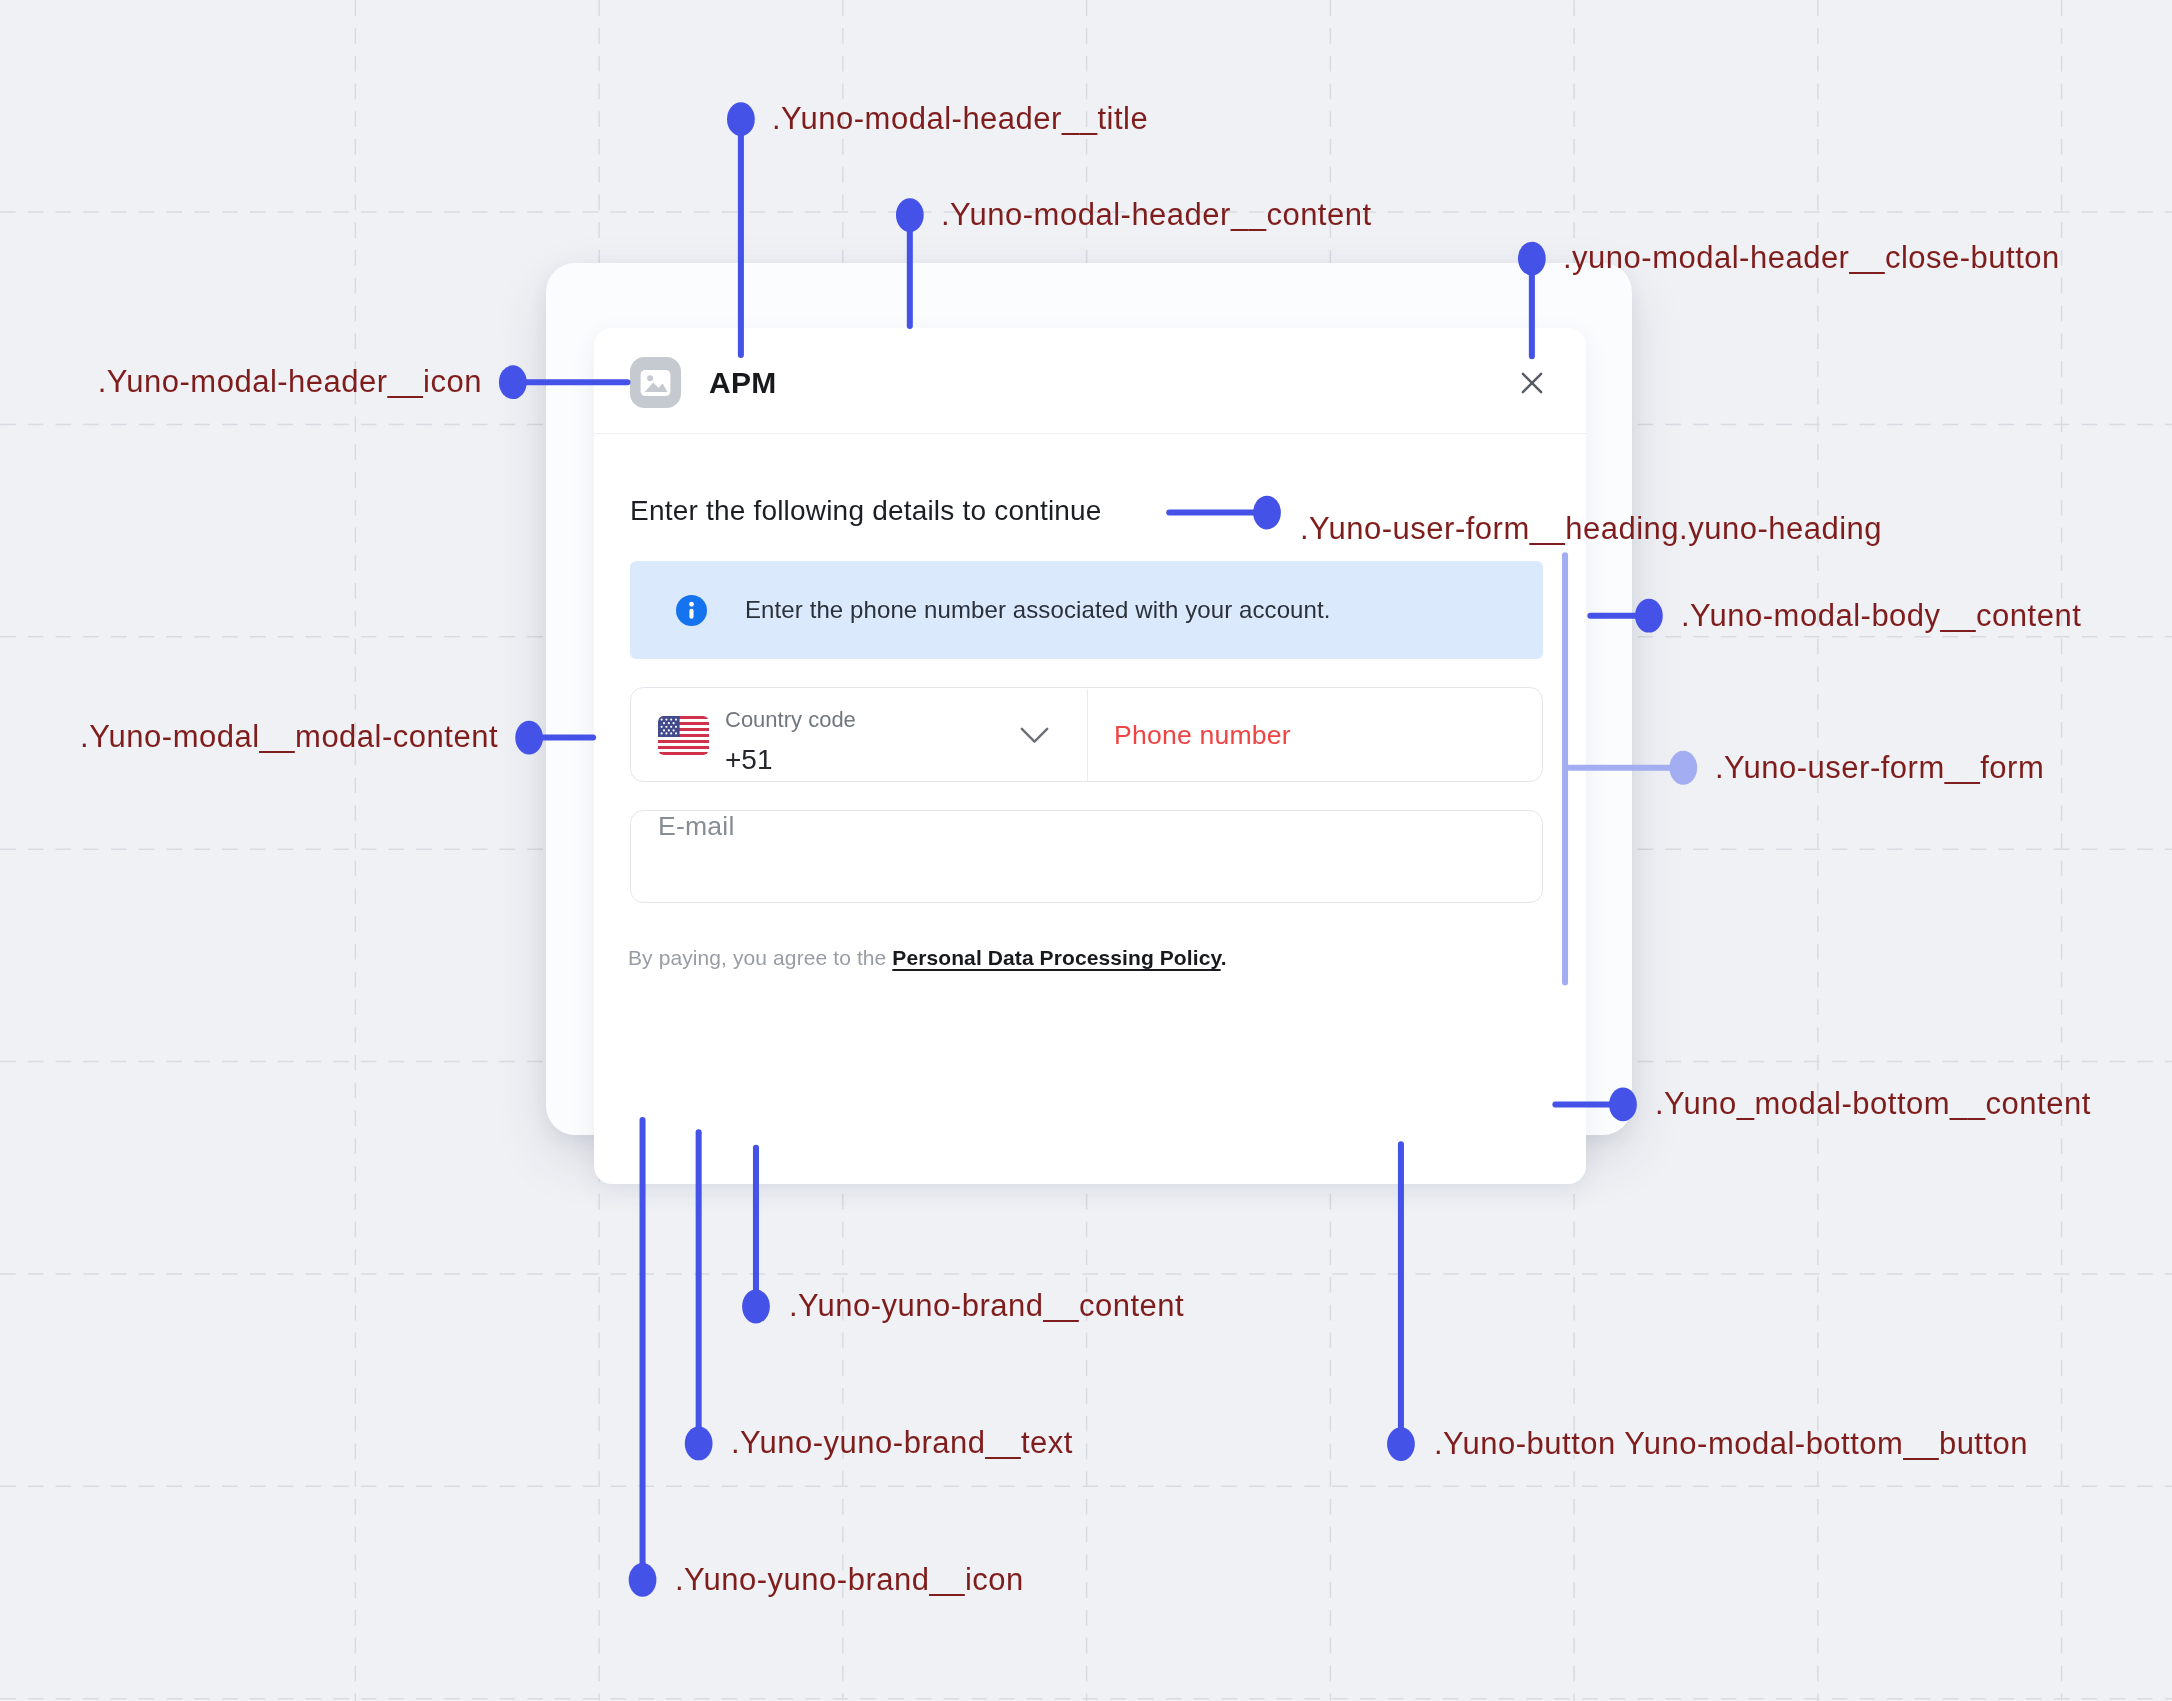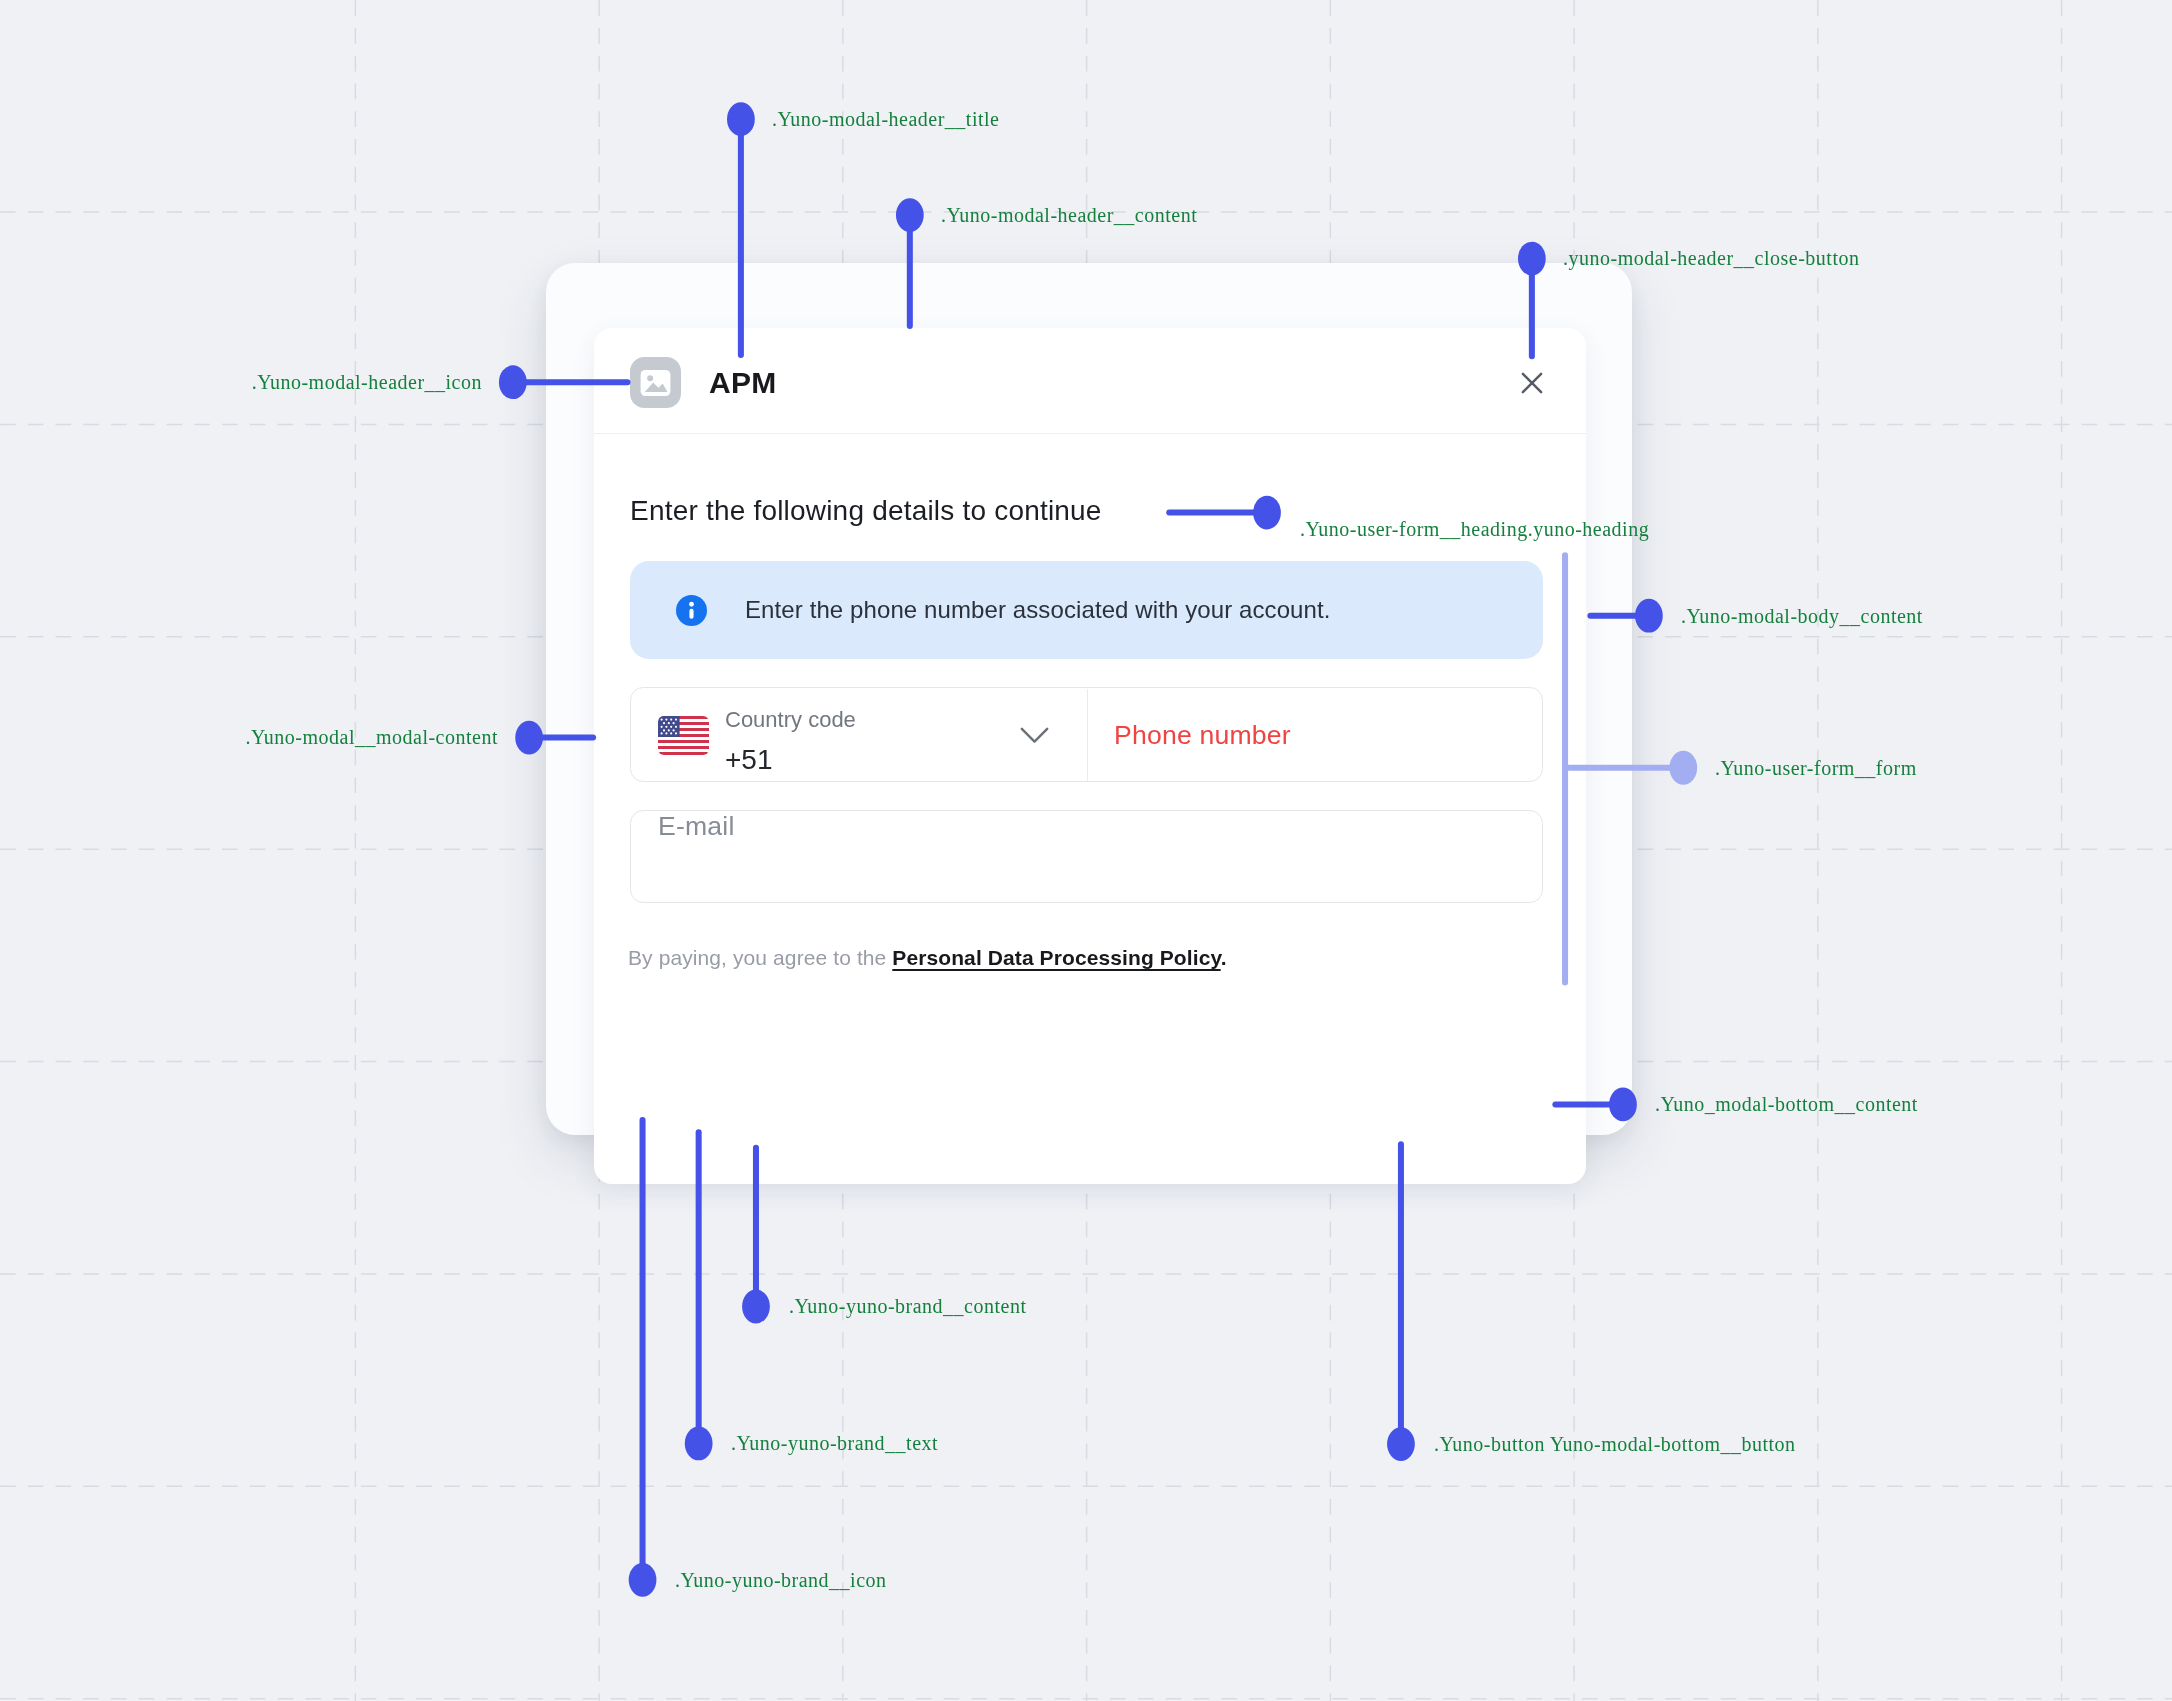--- a/index.html
+++ b/index.html
@@ -40,21 +40,21 @@
     position:absolute;right:40px;top:40px;width:29px;height:29px;
     display:flex;align-items:center;justify-content:center;cursor:pointer;
   }
   .modal-body{position:absolute;left:0;top:107px;width:100%;}
   .form-heading{
     position:absolute;left:36px;top:60px;
     font-size:28px;font-weight:500;color:#1b1e23;letter-spacing:0.2px;
   }
   .alert{
     position:absolute;left:36px;top:126px;width:913px;height:98px;
-    background:#dbe9fc;border-radius:19px;
+    background:#dbe9fc;border-radius:6px;
   }
   .alert-icon{position:absolute;left:46px;top:34px;width:31px;height:31px;}
   .alert-text{
     position:absolute;left:115px;top:0;height:98px;display:flex;align-items:center;
     font-size:24px;color:#2b313a;letter-spacing:0.1px;
   }
   .field-row{
     position:absolute;left:36px;top:252px;width:911px;height:93px;
     border:1.2px solid #e3e6ea;border-radius:13.3px;background:#fff;box-sizing:content-box;
   }
@@ -90,21 +90,21 @@
   .go-button{
     position:absolute;right:42px;top:45px;width:281px;height:77px;
     background:#27282c;border-radius:12px;color:#ffffff;
     display:flex;align-items:center;justify-content:center;
     font-size:28px;font-weight:500;letter-spacing:0.2px;cursor:pointer;
   }
 
   
   .annot-label{
     position:absolute;z-index:60;white-space:nowrap;
-    font-size:20px;color:#15803d;letter-spacing:0.5px;font-family:Liberation Serif, serif;
+    font-size:31px;color:#7f1d1d;letter-spacing:0.5px;
   }
 </style>
 </head>
 <body>
 
 <svg id="grid-layer" width="2172" height="1702" viewBox="0 0 3600 2820">
     <line x1="589" y1="0" x2="589" y2="2820" stroke="#d8dbe1" stroke-width="2.5" stroke-dasharray="26 20"></line>
     <line x1="993" y1="0" x2="993" y2="2820" stroke="#d8dbe1" stroke-width="2.5" stroke-dasharray="26 20"></line>
     <line x1="1397" y1="0" x2="1397" y2="2820" stroke="#d8dbe1" stroke-width="2.5" stroke-dasharray="26 20"></line>
     <line x1="1801" y1="0" x2="1801" y2="2820" stroke="#d8dbe1" stroke-width="2.5" stroke-dasharray="26 20"></line>

